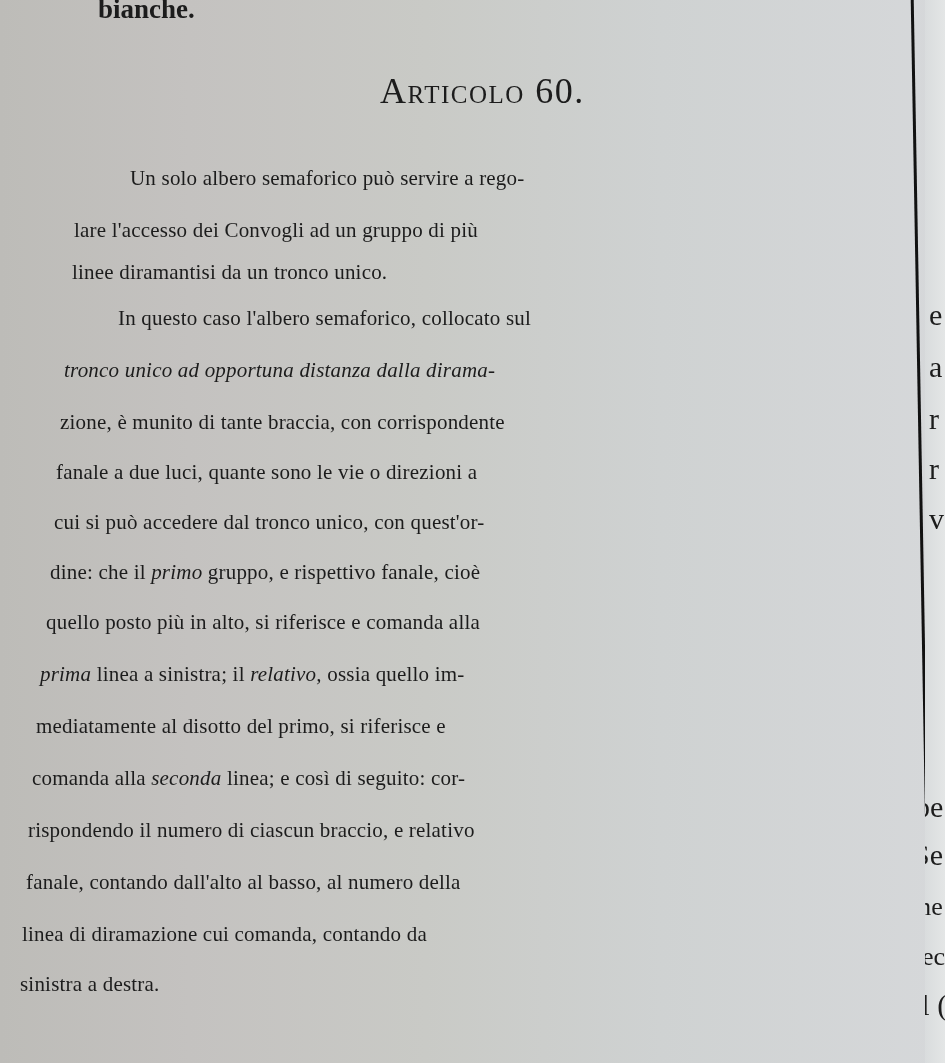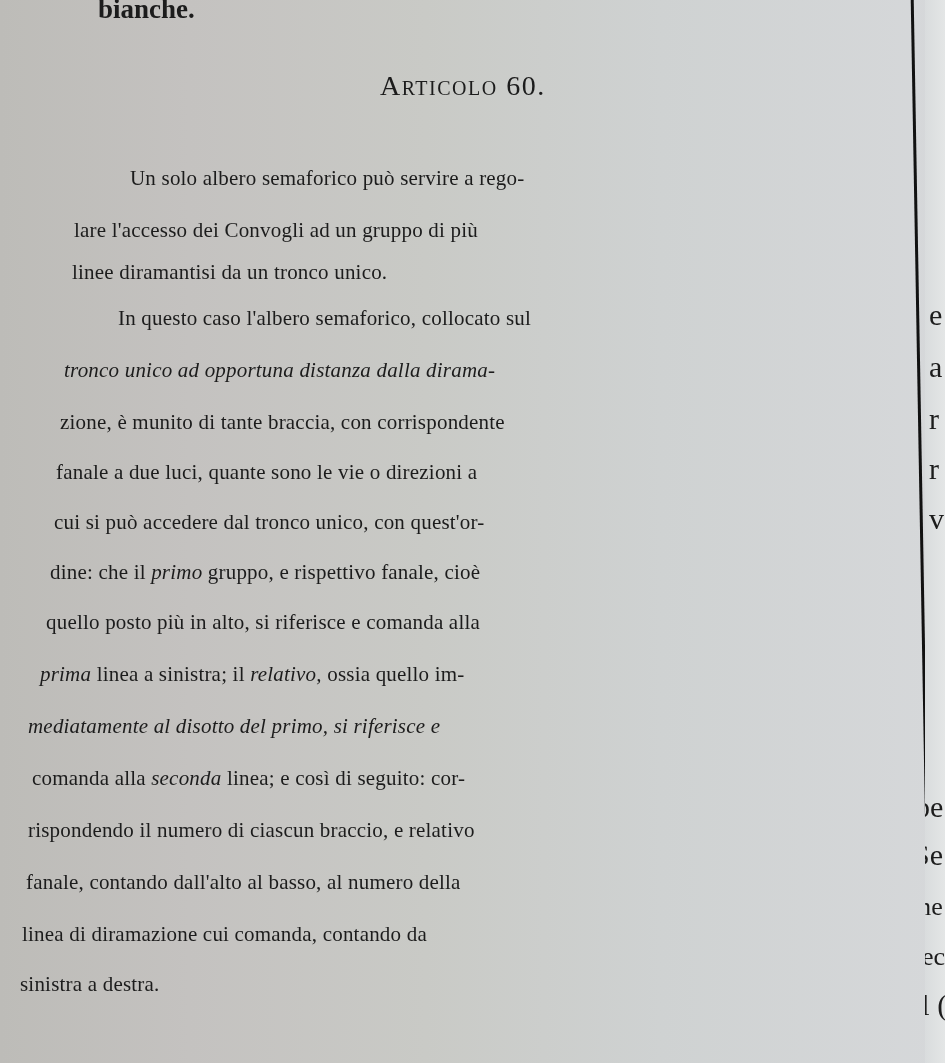--- a/index.html
+++ b/index.html
@@ -36,21 +36,21 @@
     left: 98px;
     top: -6px;
     font-size: 27px;
     font-weight: bold;
     white-space: nowrap;
   }
   .heading {
     position: absolute;
     left: 380px;
     top: 70px;
-    font-size: 28px;
+    font-size: 36px;
     white-space: nowrap;
     letter-spacing: 1.5px;
     text-align: center;
   }
   .heading .sc { font-variant: small-caps; }
   .fold {
     position: absolute;
     top: 0;
     width: 3px;
     background: #111;
@@ -94,21 +94,21 @@
     <div class="line" style="top:402px;left:60px;">zione, è munito di tante braccia, con corrispondente</div>
     <div class="line" style="top:452px;left:56px;">fanale a due luci, quante sono le vie o direzioni a</div>
     <div class="line" style="top:502px;left:54px;">cui si può accedere dal tronco unico, con quest'or-</div>
     <div class="line" style="top:552px;left:50px;">
       <span>dine: che il </span><em>primo</em><span> gruppo, e rispettivo fanale, cioè</span>
     </div>
     <div class="line" style="top:602px;left:46px;">quello posto più in alto, si riferisce e comanda alla</div>
     <div class="line" style="top:654px;left:40px;">
       <em>prima</em><span> linea a sinistra; il </span><em>relativo,</em><span> ossia quello im-</span>
     </div>
-    <div class="line" style="top:706px;left:28px;font-style:italic;">mediatamente al disotto del primo, si riferisce e</div>
+    <div class="line" style="top:706px;left:36px;">mediatamente al disotto del primo, si riferisce e</div>
     <div class="line" style="top:758px;left:32px;">
       <span>comanda alla </span><em>seconda</em><span> linea; e così di seguito: cor-</span>
     </div>
     <div class="line" style="top:810px;left:28px;">rispondendo il numero di ciascun braccio, e relativo</div>
     <div class="line" style="top:862px;left:26px;">fanale, contando dall'alto al basso, al numero della</div>
     <div class="line" style="top:914px;left:22px;">linea di diramazione cui comanda, contando da</div>
     <div class="line" style="top:964px;left:20px;">sinistra a destra.</div>
   </div>
 </div>
 

